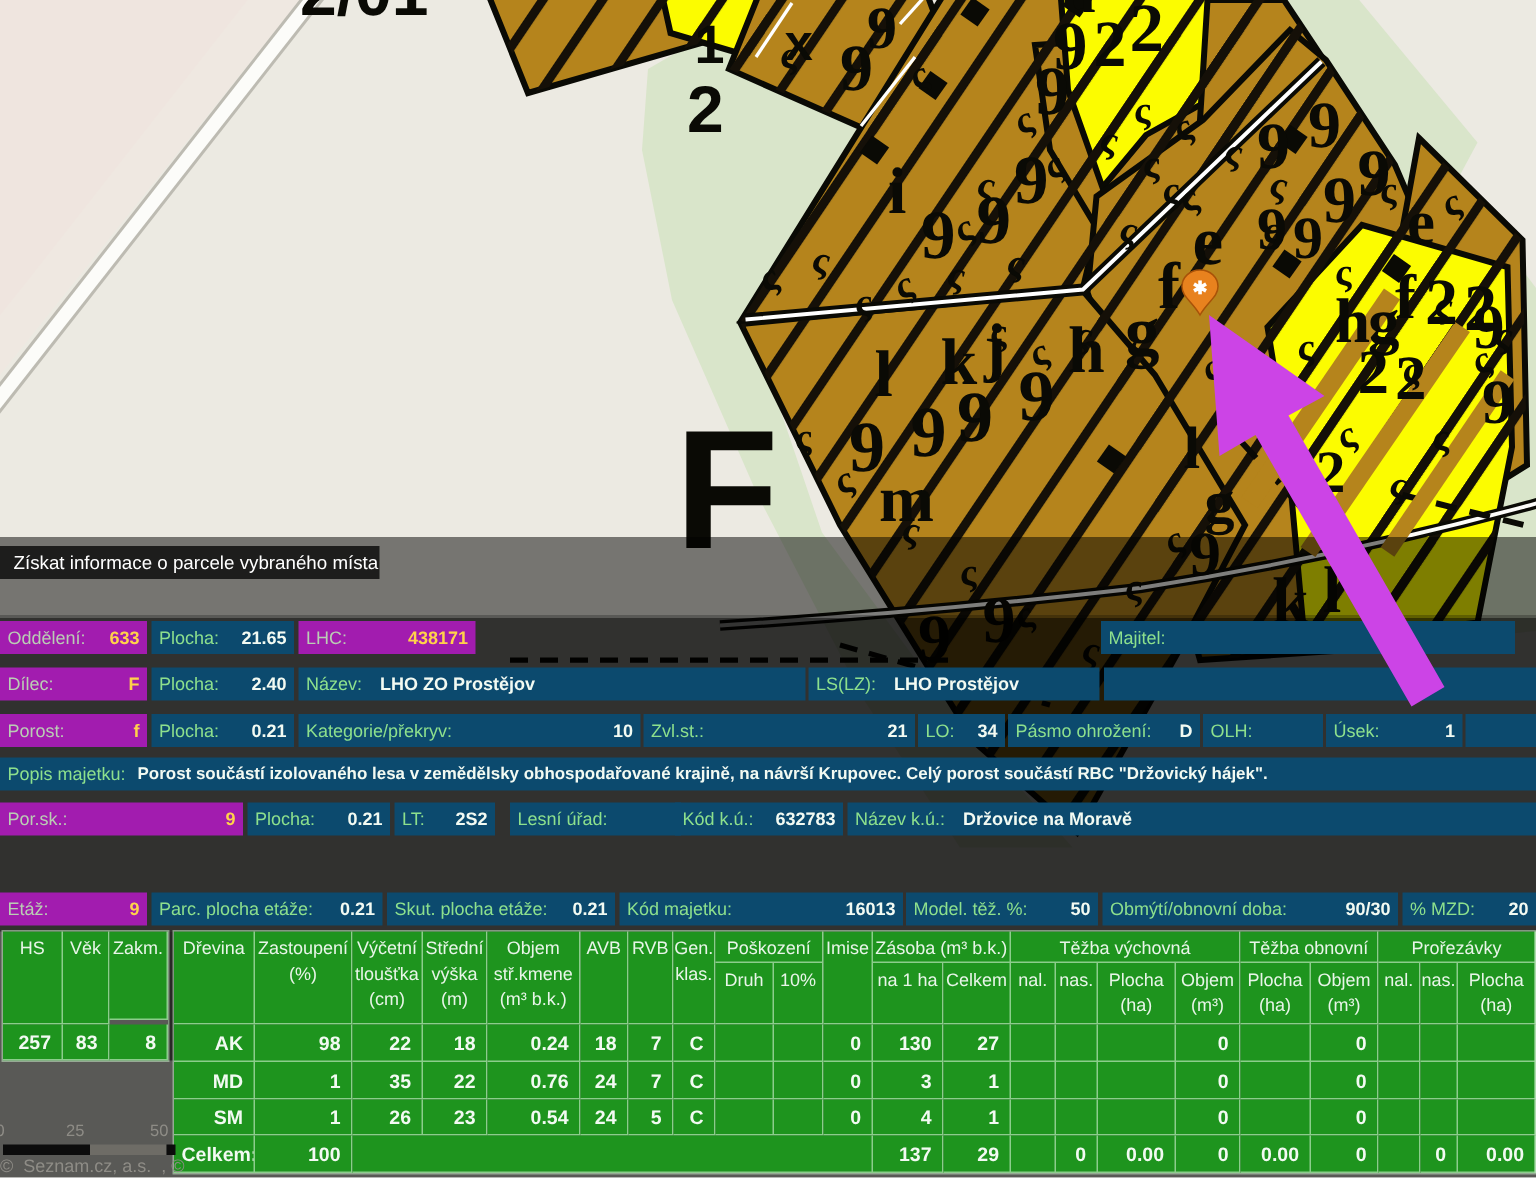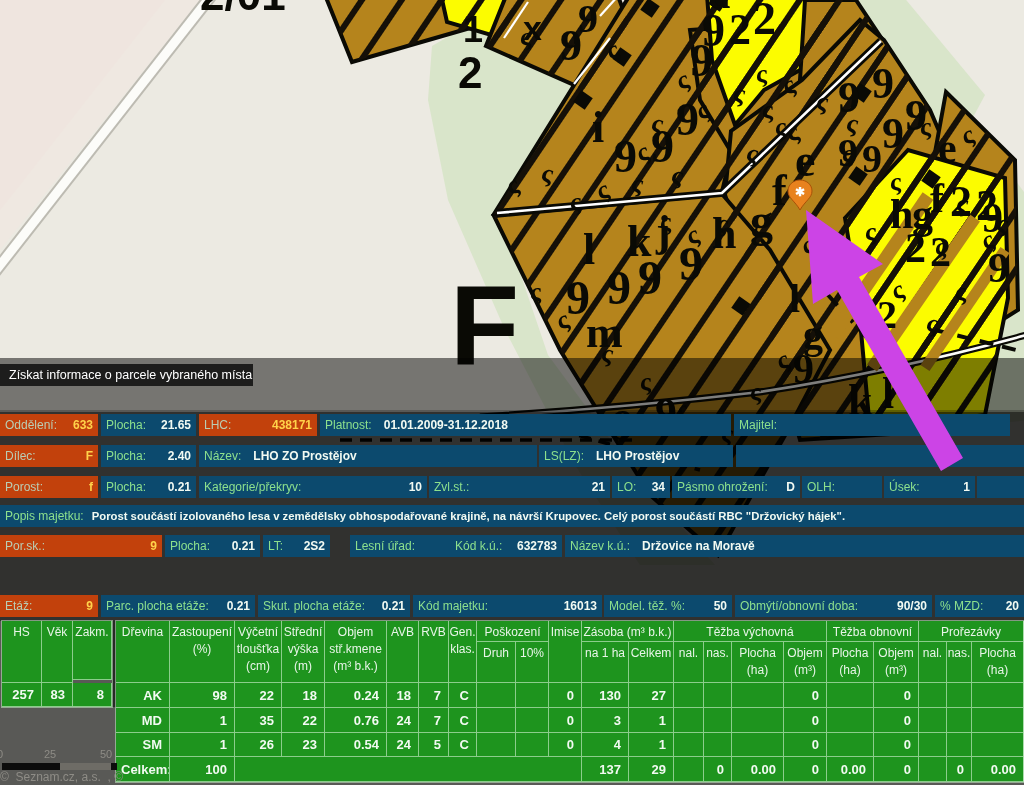--- a/index.html
+++ b/index.html
@@ -1,19 +1,19 @@
 <!DOCTYPE html>
 <html><head><meta charset="utf-8"><style>
 
 html,body{margin:0;padding:0;background:#fff}
 #stage{position:relative;width:1024px;height:785px;overflow:hidden;font-family:"Liberation Sans", sans-serif;}
 .ov{position:absolute;left:0;width:1024px;background:rgba(0,0,0,0.5)}
 .cell{position:absolute;height:22px;display:flex;align-items:center;justify-content:space-between;box-sizing:border-box;padding:0 5px;font-size:12px;white-space:nowrap;overflow:hidden}
 .cg{background:#0c4a6e}
-.cy{background:#c2410c}
+.cy{background:#a21caf}
 .lb{color:#8DE08D}
 .lbg{color:#BACDB4}
 .vw{color:#F2FAF2;font-weight:bold;font-size:12px}
 .vy{color:#FFD24A;font-weight:bold;font-size:12px}
 .vleft{justify-content:flex-start}
 .vleft .vw{margin-left:12px}
 .tcell{position:absolute;box-sizing:border-box;border-right:1px solid rgba(200,235,200,0.65);border-bottom:1px solid rgba(200,235,200,0.65);background:#1E941E;color:#E8F5E8;font-size:12px;overflow:hidden;white-space:nowrap}
 .hd{text-align:center;padding-top:3px;line-height:17px}
 .dv{display:flex;align-items:center;justify-content:flex-end;padding-right:7px;font-weight:bold;font-size:13px;color:#F2FAF2}
 .dvl{justify-content:flex-start;padding-left:5px}
@@ -194,24 +194,20 @@
       <span class="vy">633</span>
     </div>
 <div class="cell cg" style="left:101px;top:414px;width:95px">
       <span class="lb">Plocha:</span>
       <span class="vw">21.65</span>
     </div>
 <div class="cell cy" style="left:199px;top:414px;width:118px">
       <span class="lbg">LHC:</span>
       <span class="vy">438171</span>
     </div>
-<div class="cell cg vleft" style="left:320px;top:414px;width:411px">
-      <span class="lb">Platnost:</span>
-      <span class="vw">01.01.2009-31.12.2018</span>
-    </div>
 <div class="cell cg" style="left:734px;top:414px;width:276px">
       <span class="lb">Majitel:</span>
     </div>
 <div class="cell cy" style="left:0px;top:445px;width:98px">
       <span class="lbg">Dílec:</span>
       <span class="vy">F</span>
     </div>
 <div class="cell cg" style="left:101px;top:445px;width:95px">
       <span class="lb">Plocha:</span>
       <span class="vw">2.40</span>
@@ -266,21 +262,21 @@
       <span class="vy">9</span>
     </div>
 <div class="cell cg" style="left:165px;top:535px;width:95px">
       <span class="lb">Plocha:</span>
       <span class="vw">0.21</span>
     </div>
 <div class="cell cg" style="left:263px;top:535px;width:67px">
       <span class="lb">LT:</span>
       <span class="vw">2S2</span>
     </div>
-<div class="cell cg" style="left:350px;top:535px;width:114px">
+<div class="cell cg" style="left:340px;top:535px;width:114px">
       <span class="lb">Lesní úřad:</span>
     </div>
 <div class="cell cg" style="left:450px;top:535px;width:112px">
       <span class="lb">Kód k.ú.:</span>
       <span class="vw">632783</span>
     </div>
 <div class="cell cg vleft" style="left:565px;top:535px;width:459px">
       <span class="lb">Název k.ú.:</span>
       <span class="vw">Držovice na Moravě</span>
     </div>

